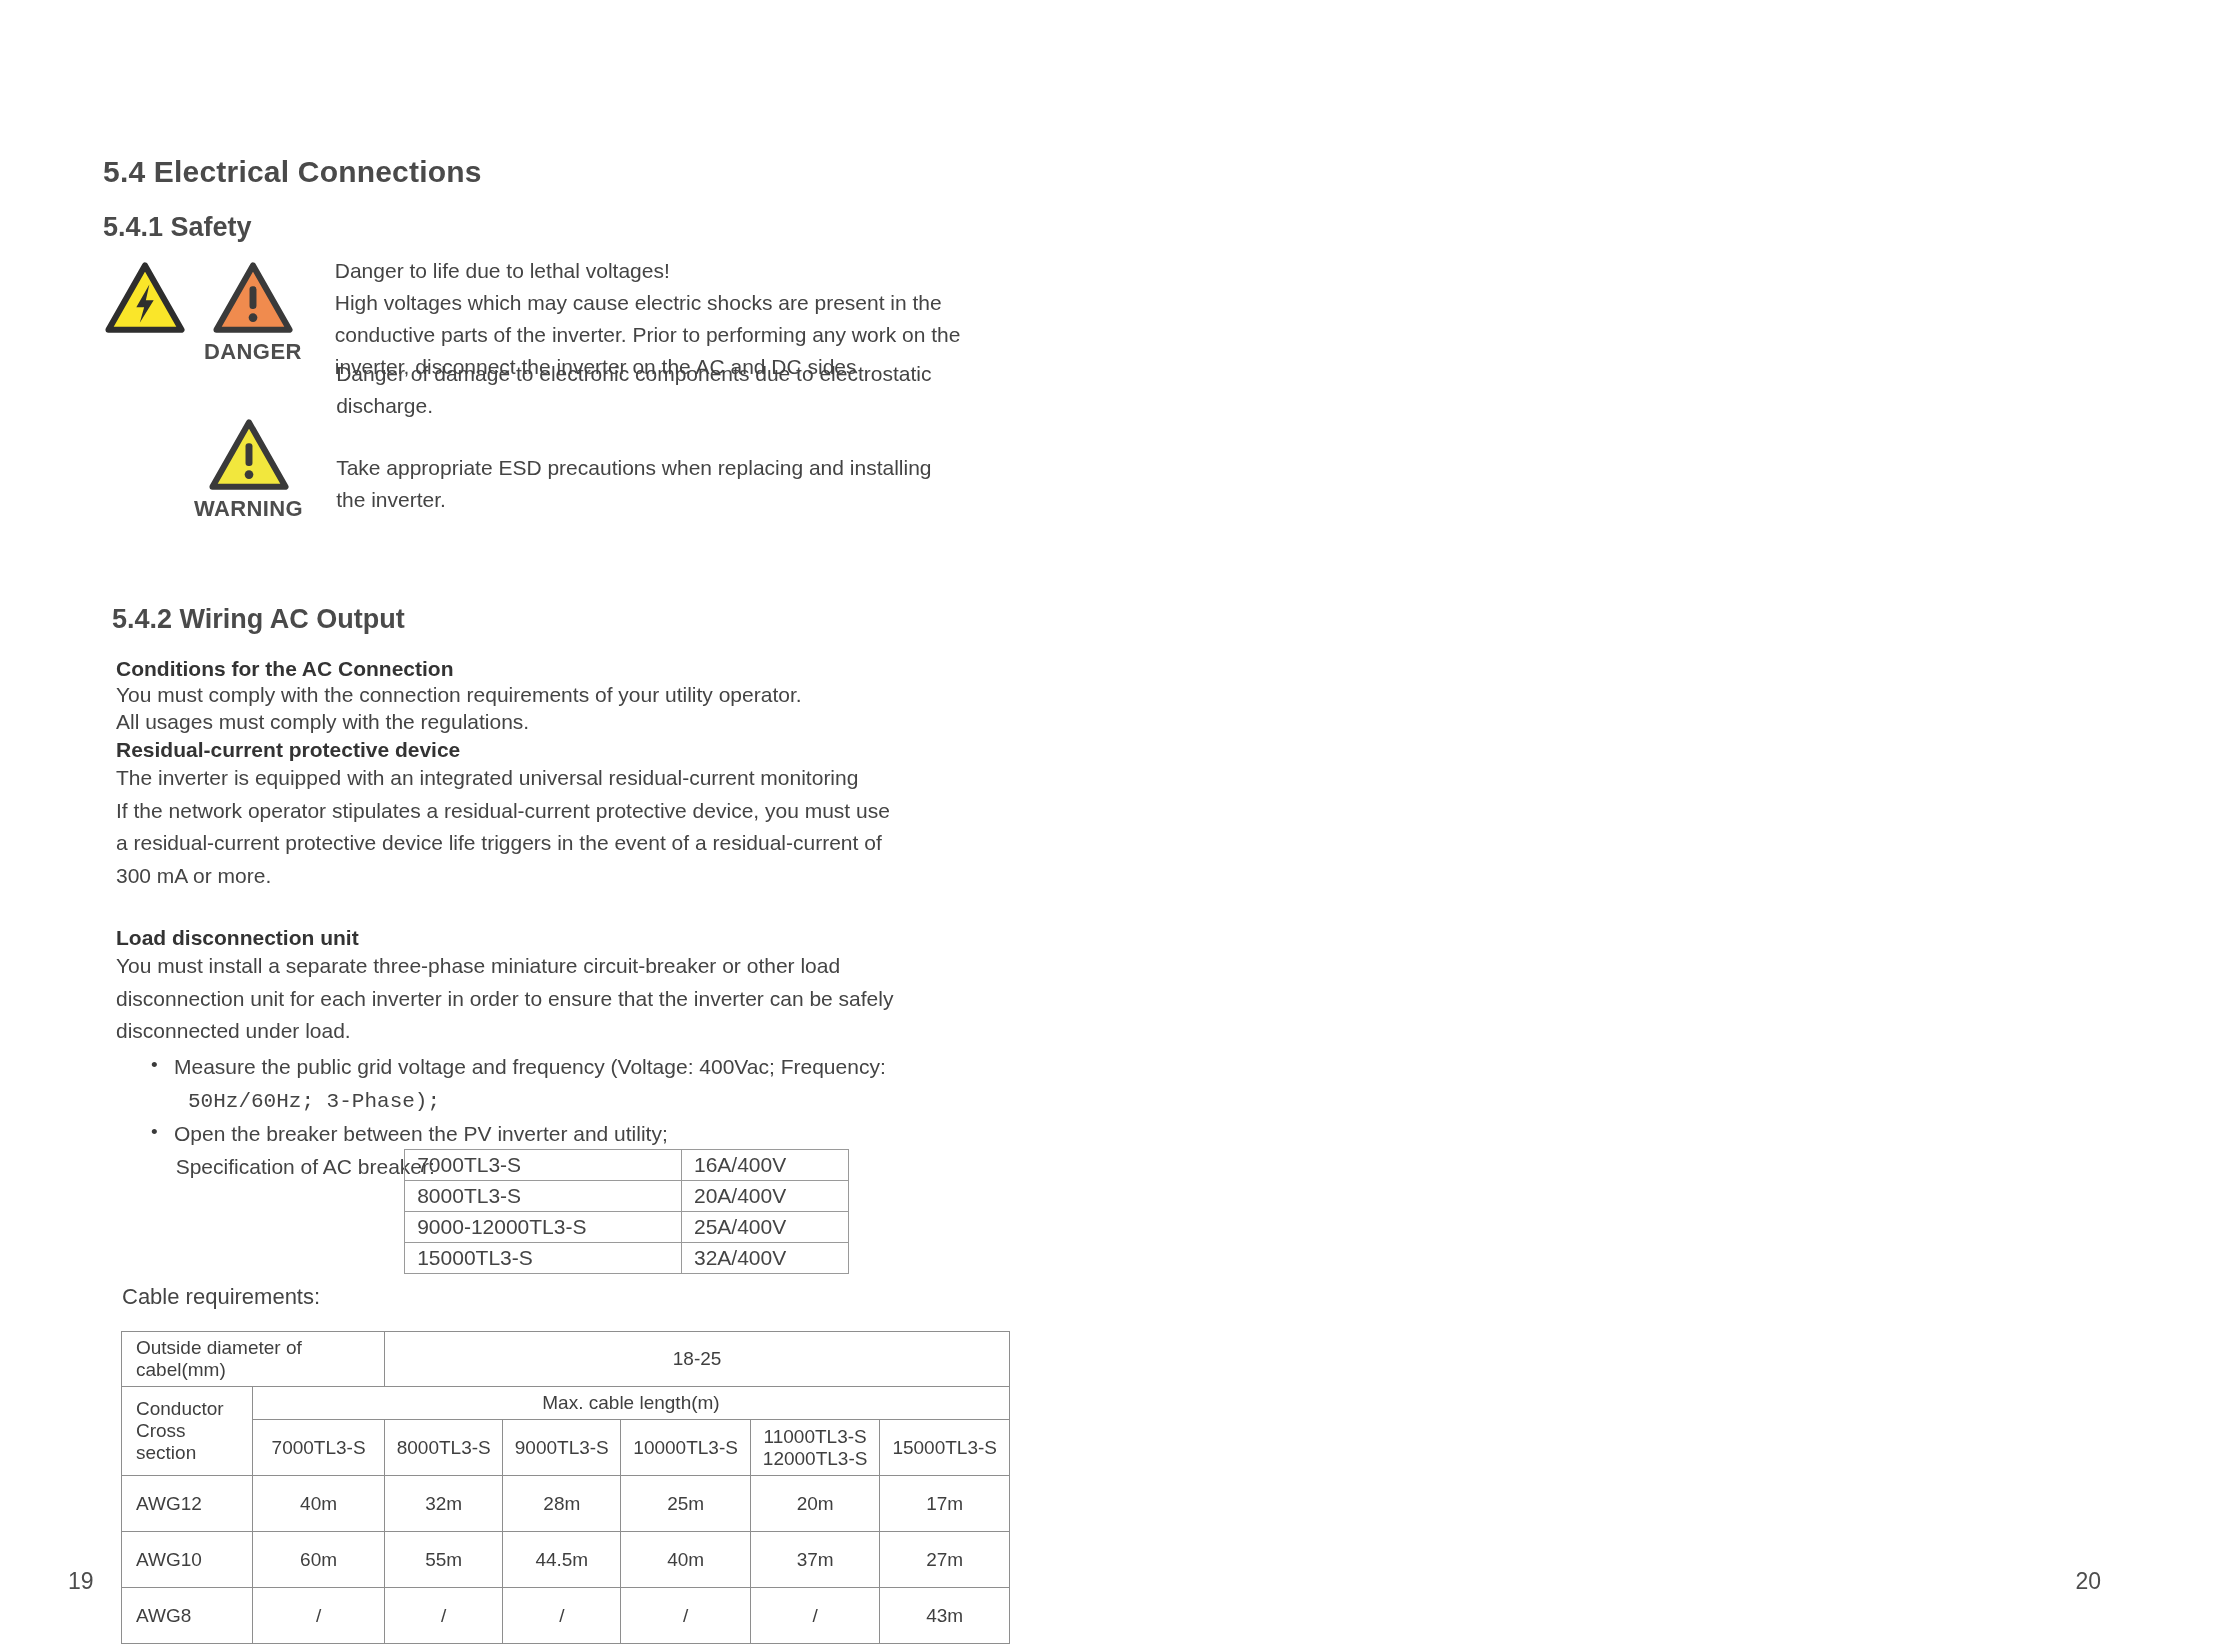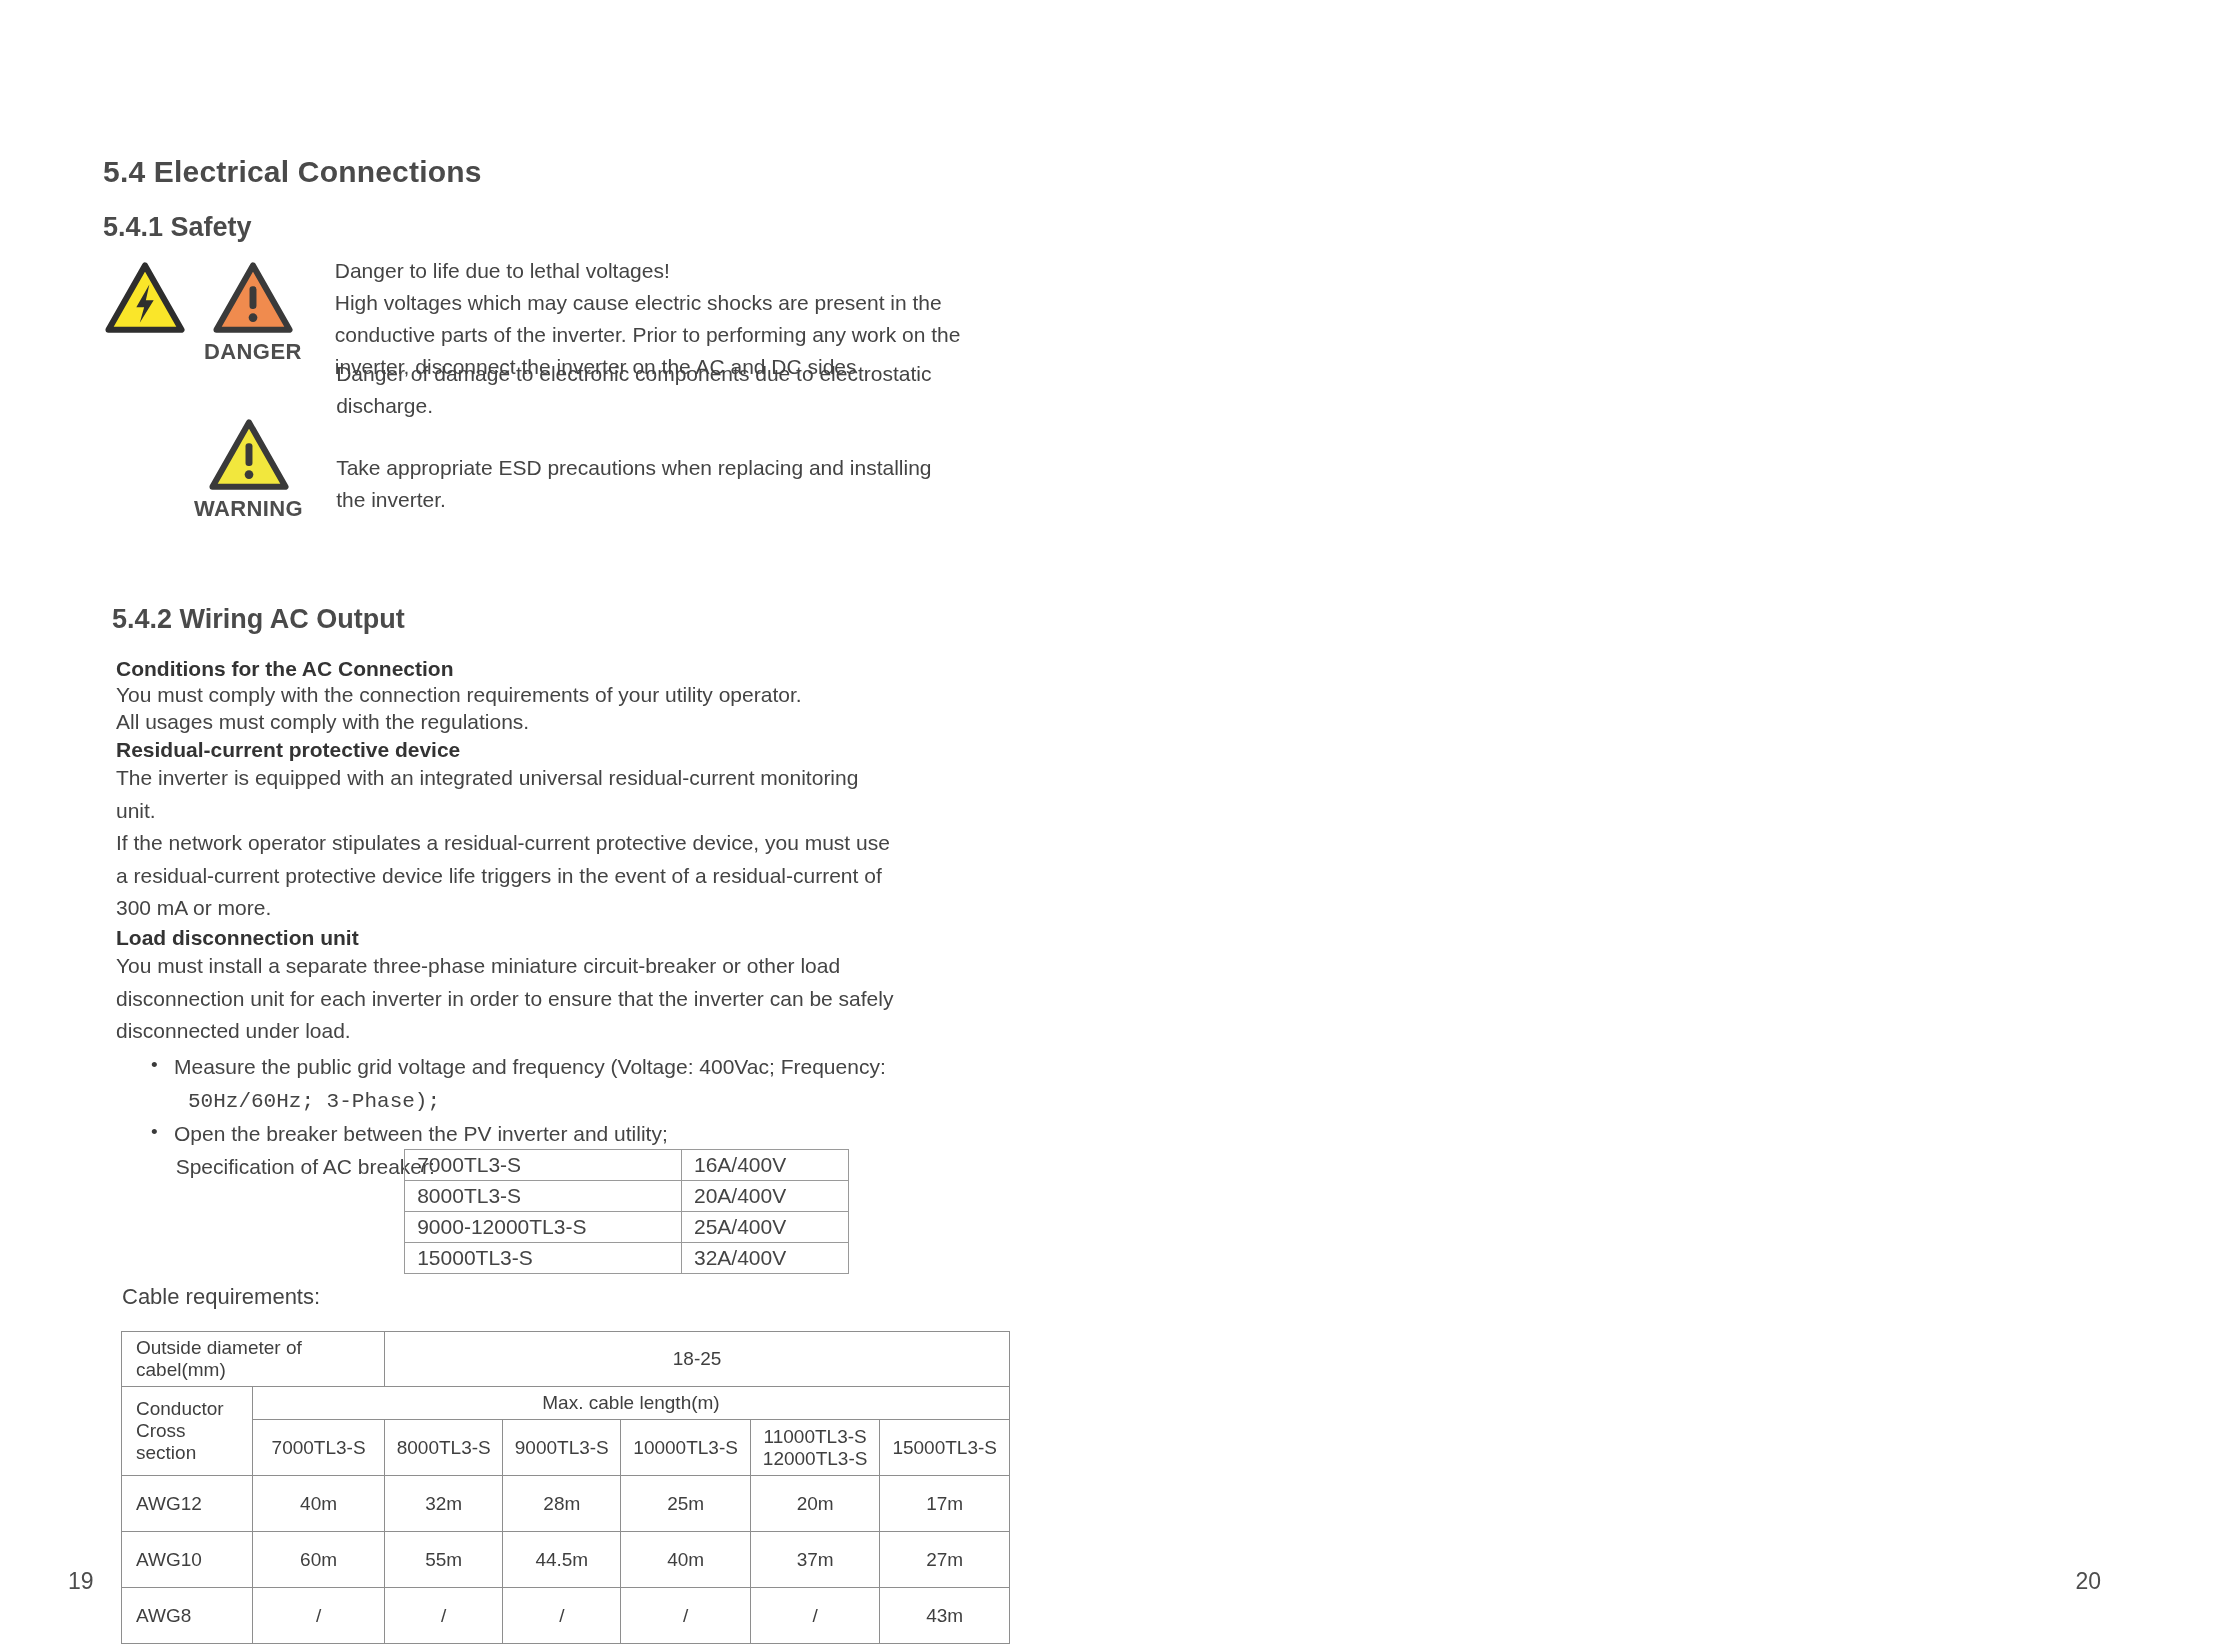--- a/index.html
+++ b/index.html
@@ -164,21 +164,20 @@
     </div>
 
     <h2 class="subsec abs" style="left:112px; top:604px;">5.4.2 Wiring AC Output</h2>
 
     <div class="abs" style="left:116px; top:657px; width:900px;">
       <div class="bold-lead">Conditions for the AC Connection</div>
       <div class="para">You must comply with the connection requirements of your utility operator.</div>
       <div class="para">All usages must comply with the regulations.</div>
       <div class="bold-lead" style="margin-top:2.6px;">Residual-current protective device</div>
       <div class="para-loose">The inverter is equipped with an integrated universal residual-current monitoring</div>
-      <div class="para-loose">unit.</div>
       <div class="para-loose">If the network operator stipulates a residual-current protective device, you must use</div>
       <div class="para-loose">a residual-current protective device life triggers in the event of a residual-current of</div>
       <div class="para-loose">300 mA or more.</div>
     </div>
 
     <div class="abs" style="left:116px; top:926px; width:908px;">
       <div class="bold-lead">Load disconnection unit</div>
       <div class="para-loose">You must install a separate three-phase miniature circuit-breaker or other load</div>
       <div class="para-loose">disconnection unit for each inverter in order to ensure that the inverter can be safely</div>
       <div class="para-loose">disconnected under load.</div>

